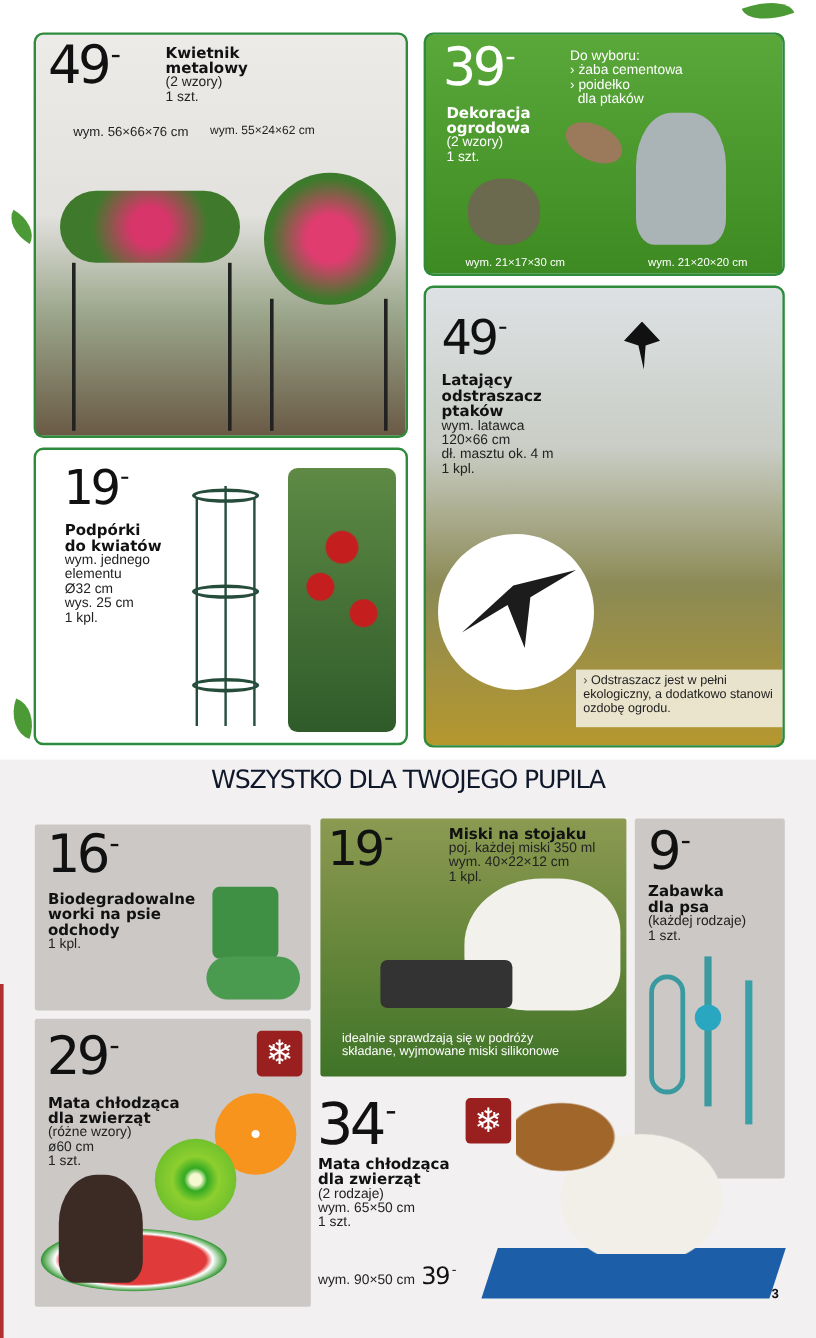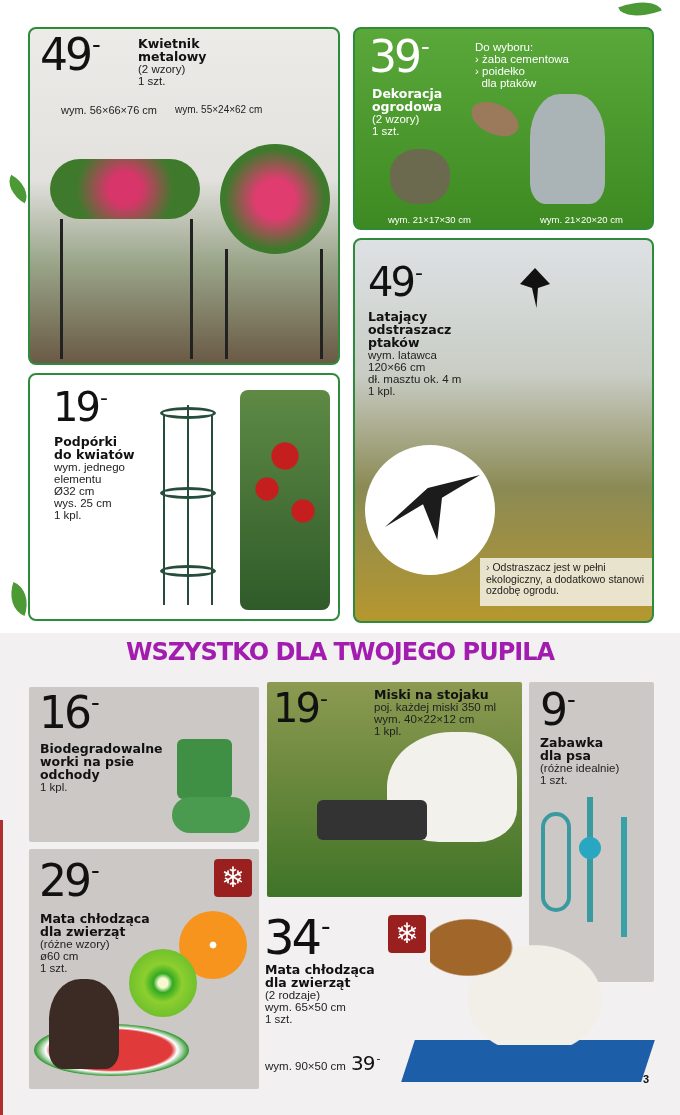--- a/index.html
+++ b/index.html
@@ -6,21 +6,21 @@
 body{width:680px;height:1115px;position:relative;overflow:hidden;background:#fff;font-family:"Liberation Sans",sans-serif;color:#111}
 .abs{position:absolute}
 .card{position:absolute;border:2px solid #2e8b3c;border-radius:8px;overflow:hidden}
 .price{font-family:"DejaVu Sans",sans-serif;font-weight:400;letter-spacing:-3px;line-height:1;color:#111}
 .price .dash{font-size:0.55em;vertical-align:top;margin-left:2px;letter-spacing:0}
 .title{font-family:"DejaVu Sans",sans-serif;font-weight:bold;font-size:12.5px;line-height:13px;color:#111}
 .desc{font-size:11.5px;line-height:12px;color:#222}
 .white{color:#fff}
 .bottom-area{position:absolute;left:0;top:633px;width:680px;height:482px;background:#f2f0f0}
 .gcard{position:absolute;background:#ccc8c6;border-radius:2px;overflow:hidden}
-.heading{position:absolute;left:0;top:638px;width:680px;text-align:center;font-family:"DejaVu Sans",sans-serif;font-weight:700;font-size:24px;color:#a21caf;letter-spacing:-1px}
+.heading{position:absolute;left:0;top:638px;width:680px;text-align:center;font-family:"DejaVu Sans",sans-serif;font-weight:400;font-size:21px;color:#0f172a;letter-spacing:-1px}
 .snow{position:absolute;width:38px;height:38px;background:#9a2020;border-radius:4px;color:#fff;font-size:28px;line-height:38px;text-align:center}
 .leaf{position:absolute;background:#4c9a35;border-radius:0 100% 0 100%}
 </style>
 </head>
 <body>
 
 <div class="leaf" style="left:620px;top:0;width:40px;height:18px;transform:rotate(-20deg)"></div>
 <div class="leaf" style="left:5px;top:180px;width:26px;height:18px;transform:rotate(30deg)"></div>
 <div class="leaf" style="left:8px;top:585px;width:22px;height:28px;transform:rotate(20deg)"></div>
 
@@ -124,28 +124,32 @@
 <div class="gcard" style="left:267px;top:682px;width:255px;height:215px;background:linear-gradient(#8c9a52 0%,#6e8a3e 40%,#3f7428 100%)">
   <div class="abs price" style="left:6px;top:6px;font-size:40px"><span>19</span><span class="dash">-</span></div>
   <div class="abs" style="left:107px;top:6px">
     <div class="title">Miski na stojaku</div>
     <div class="desc">poj. każdej miski 350 ml</div>
     <div class="desc">wym. 40×22×12 cm</div>
     <div class="desc">1 kpl.</div>
   </div>
   <div class="abs" style="left:120px;top:50px;width:130px;height:110px;background:#f3f1ec;border-radius:50% 40% 30% 40%"></div>
   <div class="abs" style="left:50px;top:118px;width:110px;height:40px;background:#333;border-radius:6px"></div>
+  <div class="abs white" style="left:18px;top:178px;font-size:10.5px;line-height:11px">
+    <div>idealnie sprawdzają się w podróży</div>
+    <div>składane, wyjmowane miski silikonowe</div>
+  </div>
 </div>
 
 <div class="gcard" style="left:529px;top:682px;width:125px;height:300px">
   <div class="abs price" style="left:11px;top:6px;font-size:44px"><span>9</span><span class="dash">-</span></div>
   <div class="abs" style="left:11px;top:54px">
     <div class="title">Zabawka</div>
     <div class="title">dla psa</div>
-    <div class="desc">(różne idealnie)</div>
+    <div class="desc">(każdej rodzaje)</div>
     <div class="desc">1 szt.</div>
   </div>
   <div class="abs" style="left:12px;top:130px;width:30px;height:100px;border:4px solid #3a9aa0;border-radius:15px"></div>
   <div class="abs" style="left:58px;top:115px;width:6px;height:125px;background:#3a9aa0"></div>
   <div class="abs" style="left:50px;top:155px;width:22px;height:22px;background:#2aa7c0;border-radius:50%"></div>
   <div class="abs" style="left:92px;top:135px;width:6px;height:120px;background:#3aa0a8"></div>
 </div>
 
 <div class="gcard" style="left:29px;top:849px;width:230px;height:240px">
   <div class="abs price" style="left:10px;top:10px;font-size:44px"><span>29</span><span class="dash">-</span></div>

